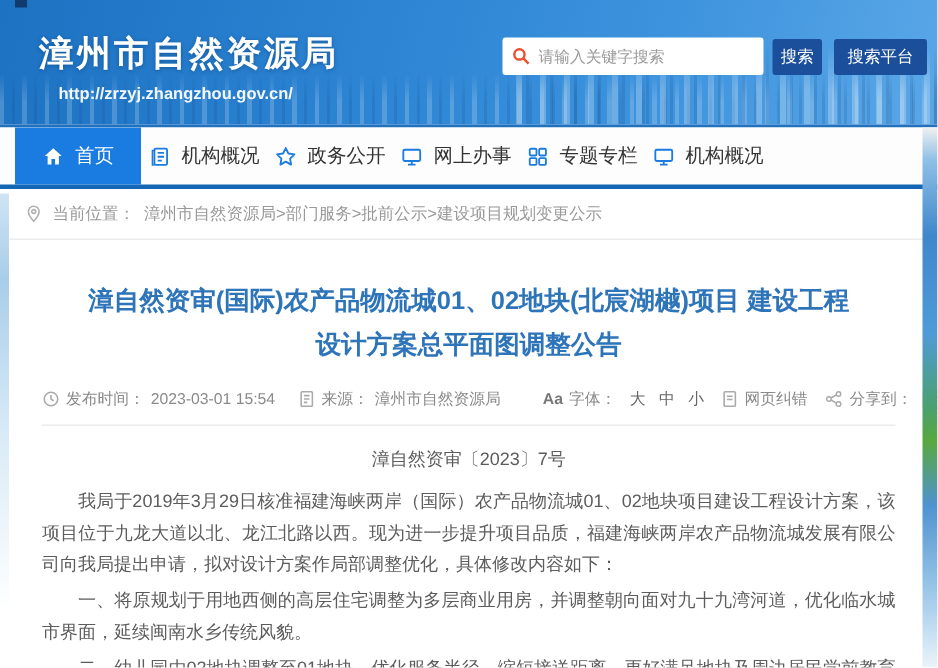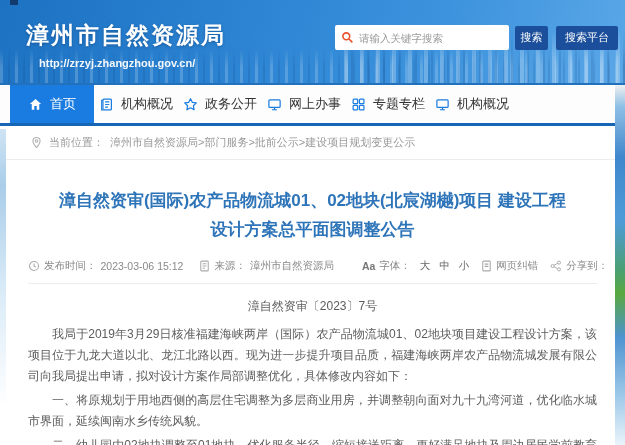--- a/index.html
+++ b/index.html
@@ -60,21 +60,21 @@
     width:84px; display:flex; align-items:center; justify-content:center; gap:7px;
     font-size:13px; color:#333; cursor:pointer;
   }
   .nav-item .nicon { color:#1a7ce0; display:flex; }
   .nav-item.active { background:#1a7ce0; color:#fff; }
   .nav-item.active .nicon { color:#fff; }
 
   
   .breadcrumb {
     height:34px; display:flex; align-items:center; gap:6px;
-    padding-left:30px; font-size:11px; color:#999;
+    padding-left:16px; font-size:11px; color:#999;
     border-bottom:1px solid #ececec; background:#fff;
   }
 
   
   .article { padding:0 28px; position:relative; z-index:1; }
   .article-title {
     margin-top:26px; padding:0 24px; text-align:center;
     font-size:17px; font-weight:bold; color:#2e74b9; line-height:29px;
   }
   .meta-row {
@@ -204,21 +204,21 @@
   <div class="article-title">漳自然资审(国际)农产品物流城01、02地块(北宸湖樾)项目 建设工程设计方案总平面图调整公告</div>
 
   <div class="meta-row">
     <div class="meta-left">
       <span class="meta-item">
         <svg width="12" height="12" viewBox="0 0 16 16" fill="none" stroke="#aaa" stroke-width="1.4">
           <circle cx="8" cy="8" r="6"></circle>
             <path d="M8 4.5V8l2.4 1.6"></path>
         </svg>
         <span>发布时间：</span>
-          <span>2023-03-06 15:12</span>
+          <span>2023-03-01 15:54</span>
       </span>
       <span class="meta-item">
         <svg width="11" height="12" viewBox="0 0 14 16" fill="none" stroke="#aaa" stroke-width="1.4">
           <rect x="2" y="1.5" width="10" height="13" rx="1"></rect>
             <path d="M4.5 5h5M4.5 8h5M4.5 11h3"></path>
         </svg>
         <span>来源：</span>
           <span>漳州市自然资源局</span>
       </span>
     </div>

